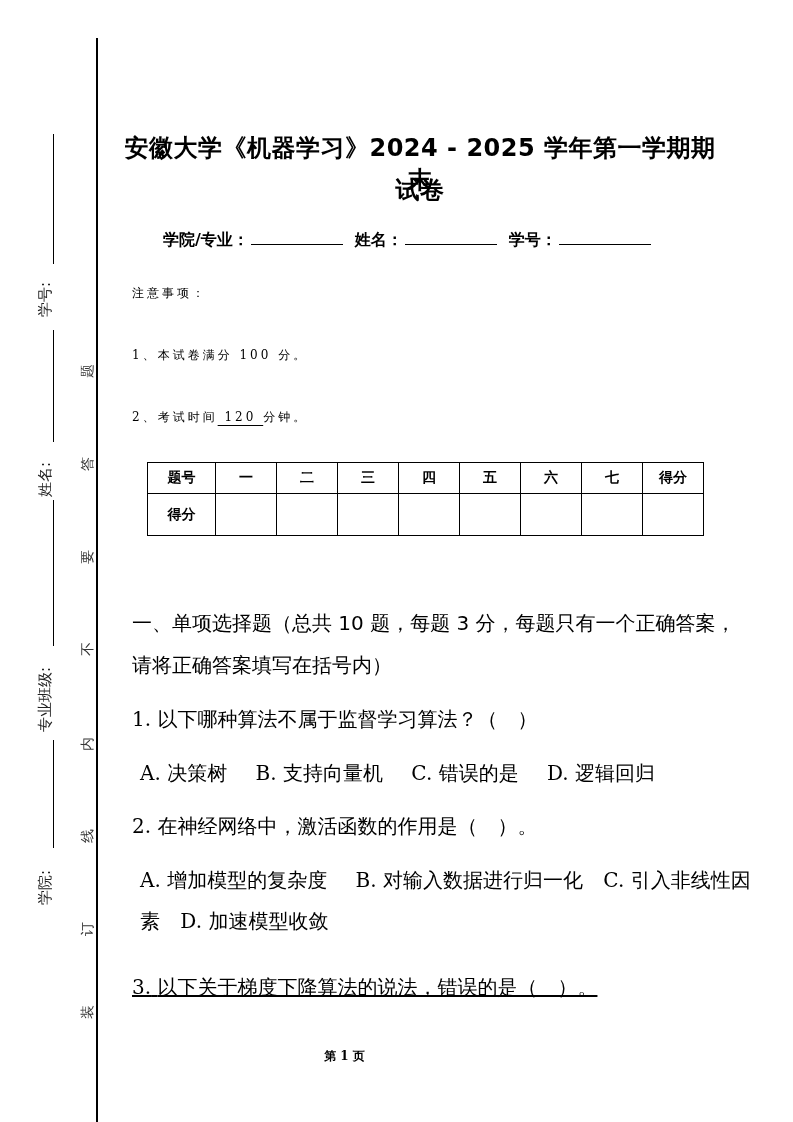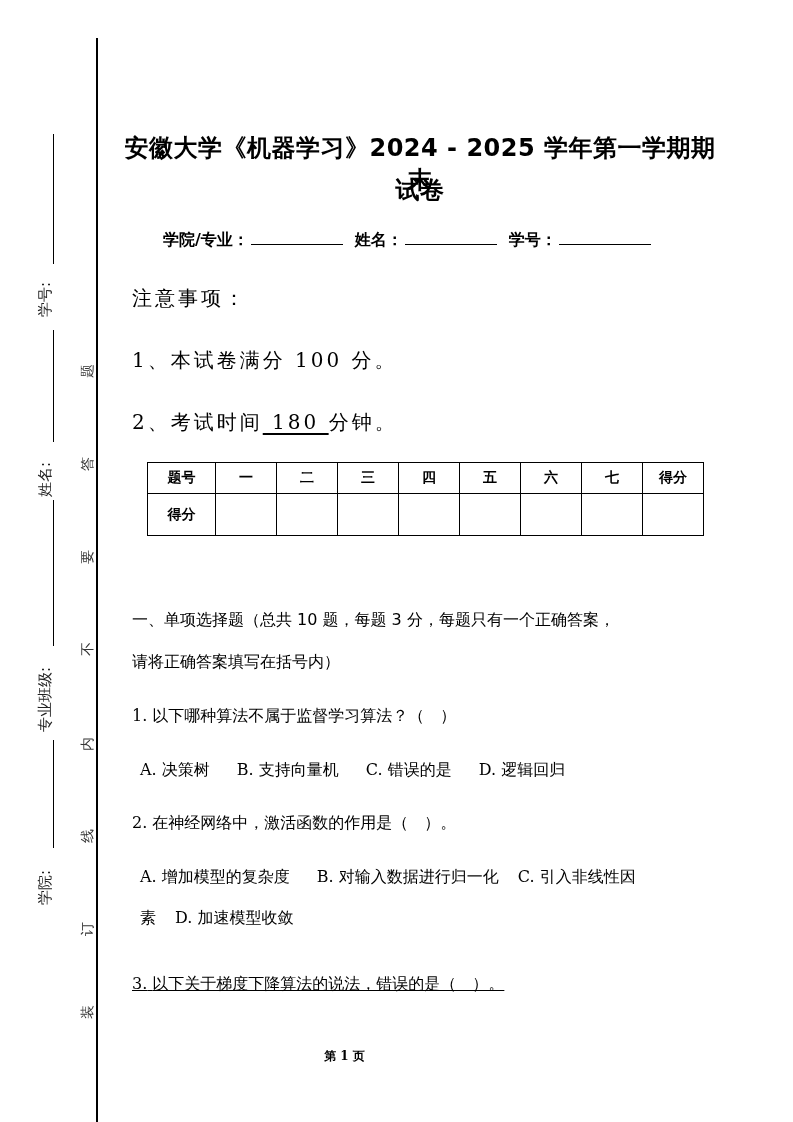--- a/index.html
+++ b/index.html
@@ -25,39 +25,39 @@
       font-family: "DejaVu Sans", "Liberation Sans", sans-serif; font-weight: bold;
       font-size: 24px; letter-spacing: 0.5px;
     }
     .info-row {
       position: absolute; left: 163px; top: 230px;
       font-family: "DejaVu Sans", sans-serif; font-weight: bold; font-size: 16px;
       display: flex; align-items: baseline;
     }
     .info-row .blank { display: inline-block; width: 92px; border-bottom: 1.3px solid #000; margin: 0 12px 0 2px; height: 14px; }
     .para {
-      position: absolute; left: 132px; font-size: 20px; letter-spacing: 3px;
+      position: absolute; left: 132px; font-size: 12px; letter-spacing: 3px;
       font-family: "DejaVu Serif", "Liberation Serif", serif; white-space: nowrap;
     }
     .underlined { text-decoration: underline; text-underline-offset: 4px; }
     
     table.score {
       position: absolute; left: 147px; top: 462px; border-collapse: collapse;
       font-family: "DejaVu Sans", sans-serif; font-size: 14px;
     }
     table.score td {
       border: 1.3px solid #000; text-align: center; padding: 0; font-weight: bold;
     }
     table.score tr.r0 td { height: 30px; }
     table.score tr.r1 td { height: 41px; }
     table.score tr.r2 td { height: 51px; }
     table.score td.c0 { width: 67px; }
     table.score td.cn { width: 60px; }
     .q {
-      position: absolute; left: 132px; font-size: 16px; white-space: nowrap;
+      position: absolute; left: 132px; font-size: 20px; white-space: nowrap;
       font-family: "DejaVu Sans", sans-serif;
     }
     .q .lat { font-family: "DejaVu Serif", "Liberation Serif", serif; }
     .opt { margin-right: 14px; margin-left: 8px; }
     .footer {
       position: absolute; left: 0; width: 641px; top: 1048px; text-align: center;
       font-family: "DejaVu Serif", serif; font-weight: bold; font-size: 12px; padding-left: 48px; box-sizing: border-box;
     }
   </style>
 </head>
@@ -91,21 +91,21 @@
   <span class="blank"></span>
   <span>姓名：</span>
   <span class="blank"></span>
   <span>学号：</span>
   <span class="blank"></span>
 </div>
 
 <div class="para" style="top:285px;">注意事项：</div>
 <div class="para" style="top:347px;">1、本试卷满分 100 分。</div>
 <div class="para" style="top:409px;">
-  <span>2、考试时间</span><span class="underlined" style="white-space:pre;"> 180 </span><span>分钟。</span>
+  <span>2、考试时间</span><span class="underlined" style="white-space:pre;"> 120 </span><span>分钟。</span>
 </div>
 
 <table class="score">
   <tbody>
       <tr class="r0">
     <td class="c0">题号</td>
     <td class="cn">一</td>
     <td class="cn">二</td>
     <td class="cn">三</td>
     <td class="cn">四</td>

